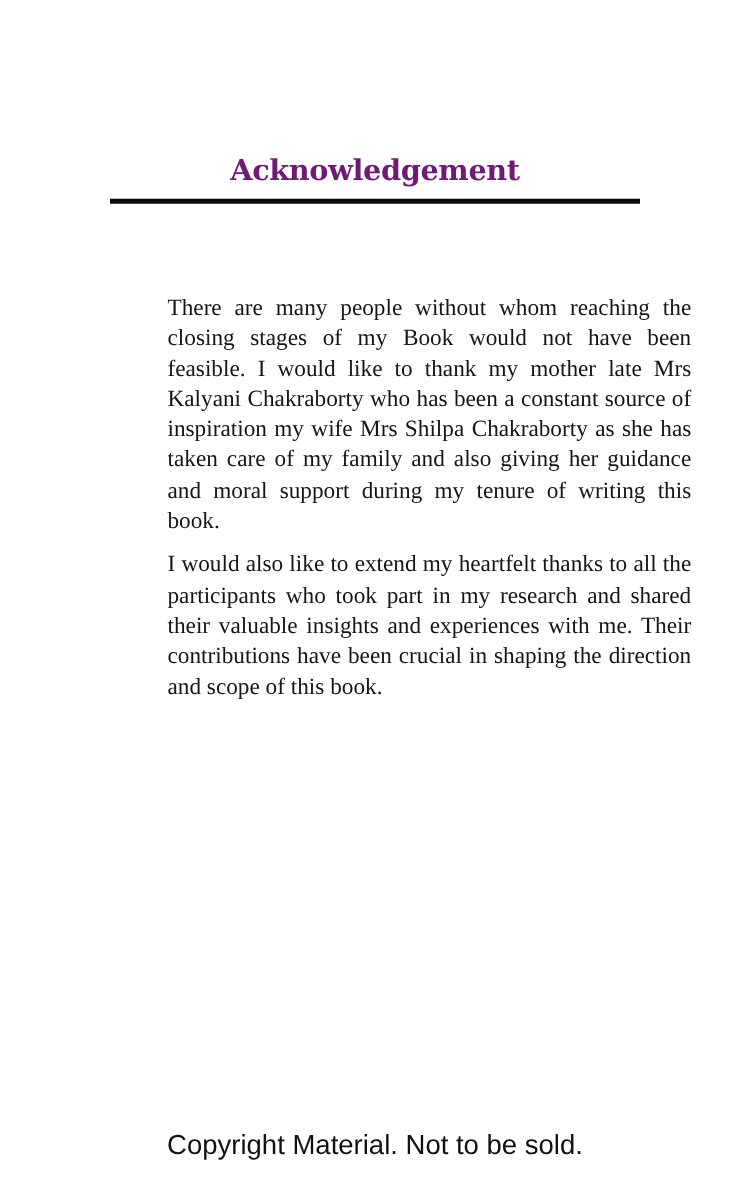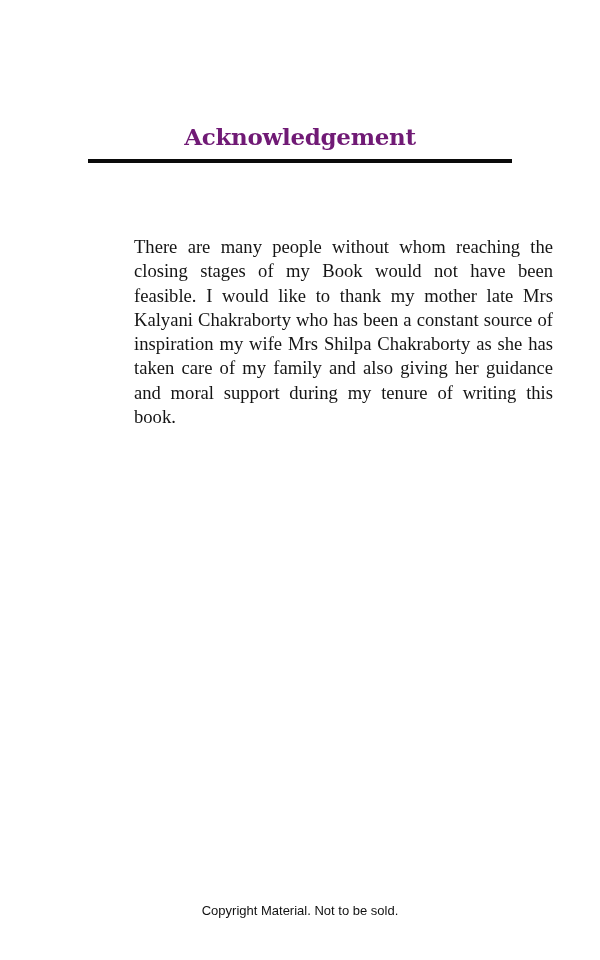--- a/index.html
+++ b/index.html
@@ -50,27 +50,28 @@
     .body-text p {
       margin: 0 0 11px 0;
     }
     .footer {
       position: absolute;
       left: 0;
       top: 903px;
       width: 600px;
       text-align: center;
       font-family: "Liberation Sans", sans-serif;
-      font-size: 13px;
+      font-size: 22px;
       color: #111111;
     }
   </style>
 </head>
 <body>
 
 <h1 class="page-title">Acknowledgement</h1>
 <div class="title-rule"></div>
 
 <div class="body-text">
   <p>There are many people without whom reaching the closing stages of my Book would not have been feasible. I would like to thank my mother late Mrs Kalyani Chakraborty who has been a constant source of inspiration my wife Mrs Shilpa Chakraborty as she has taken care of my family and also giving her guidance and moral support during my tenure of writing this book.</p>
+  <p>I would also like to extend my heartfelt thanks to all the participants who took part in my research and shared their valuable insights and experiences with me. Their contributions have been crucial in shaping the direction and scope of this book.</p>
 </div>
 
 <div class="footer">Copyright Material. Not to be sold.</div>
 
 </body></html>

